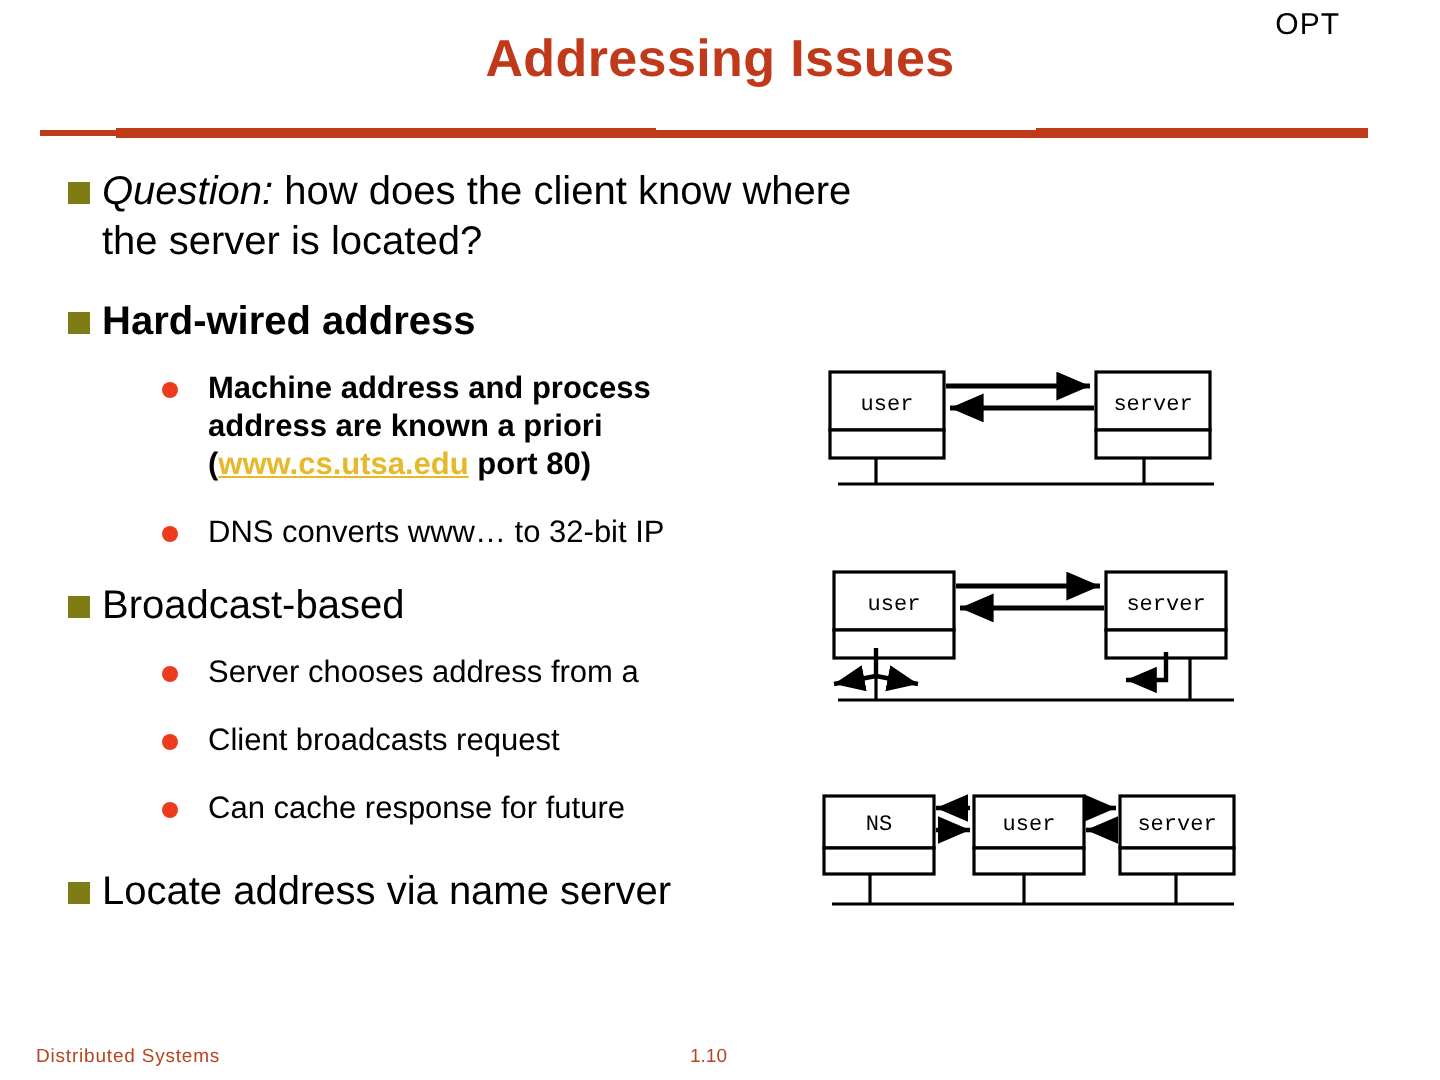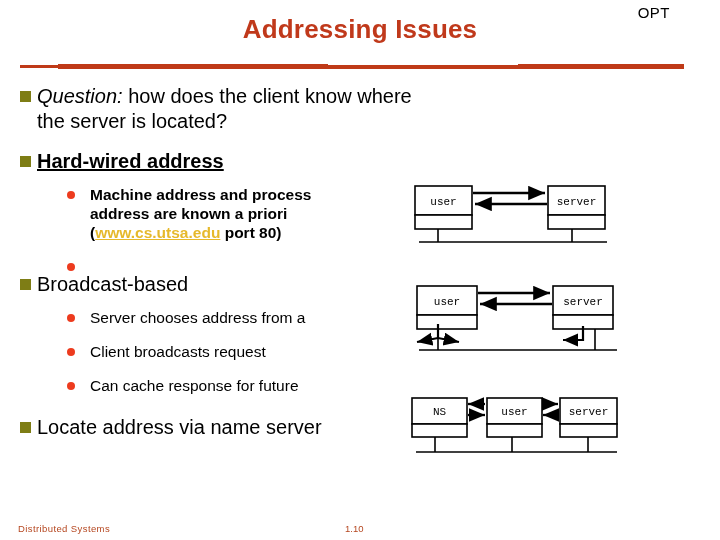--- a/index.html
+++ b/index.html
@@ -49,39 +49,39 @@
   .rule-seg {
     position: absolute;
     background: #BF3A18;
   }
   .rule-a { left: 20px;  top: 3px; width: 40px;  height: 3px; }
   .rule-b { left: 58px;  top: 2px; width: 270px; height: 5px; }
   .rule-c { left: 326px; top: 3px; width: 195px; height: 4px; }
   .rule-d { left: 518px; top: 2px; width: 186px; height: 5px; }
 
   
-  .content { position: absolute; left: 18px; top: 84px; width: 400px; }
+  .content { position: absolute; left: 32px; top: 84px; width: 400px; }
 
   .l1 {
     position: relative;
     font-size: 20px;
     color: #000000;
     line-height: 25px;
     margin: 0 0 0 0;
     padding-left: 19px;
   }
   .l1 .sq {
     position: absolute;
     left: 2px;
     top: 7px;
     width: 11px;
     height: 11px;
     background: #7E7D15;
   }
-  .l1.bold { font-weight: bold; text-decoration: underline; }
+  .l1.bold { font-weight: bold; }
   .ital { font-style: italic; }
 
   .l2 {
     position: relative;
     font-size: 15.5px;
     color: #000000;
     line-height: 19px;
     padding-left: 27px;
     margin-left: 45px;
   }
@@ -165,20 +165,21 @@
       <span class="dot"></span>
       <span>Machine address and process</span><br>
       <span>address are known a priori</span><br>
       <span>(</span><span class="url">www.cs.utsa.edu</span><span> port 80)</span>
     </div>
 
     <div class="gap-m"></div>
 
     <div class="l2">
       <span class="dot"></span>
+      <span>DNS converts www… to  32-bit IP</span>
     </div>
 
     <div class="gap-m"></div>
 
     <div class="l1">
       <span class="sq"></span><span>Broadcast-based</span>
     </div>
 
     <div class="gap-s"></div>
 

